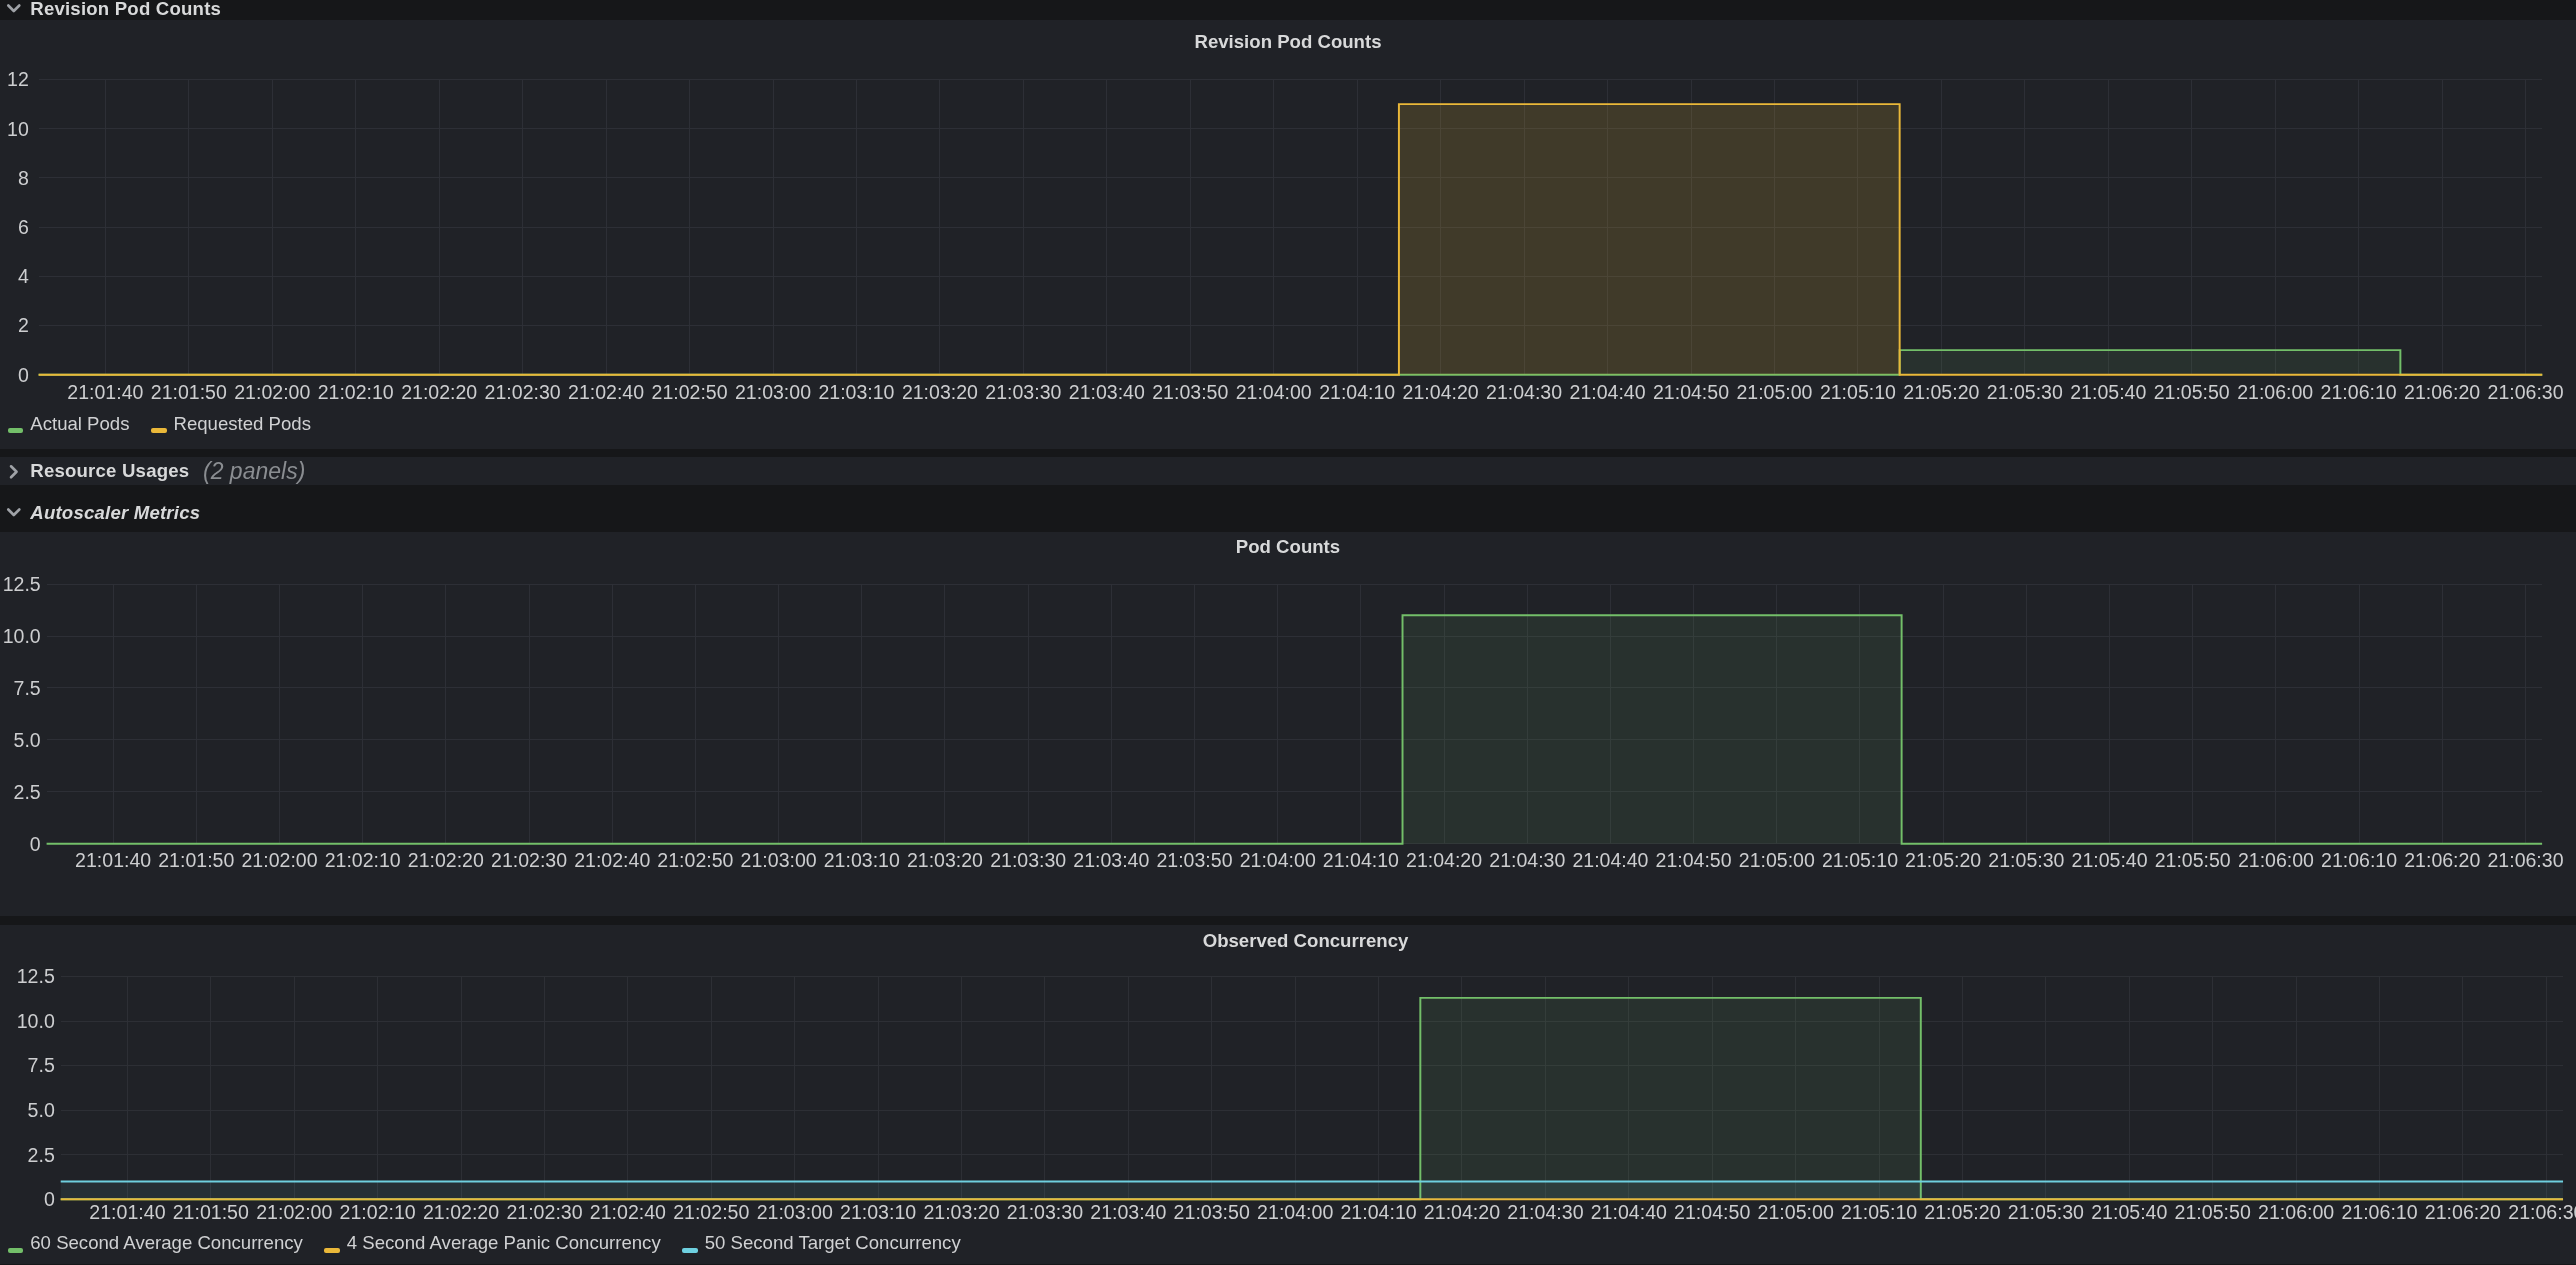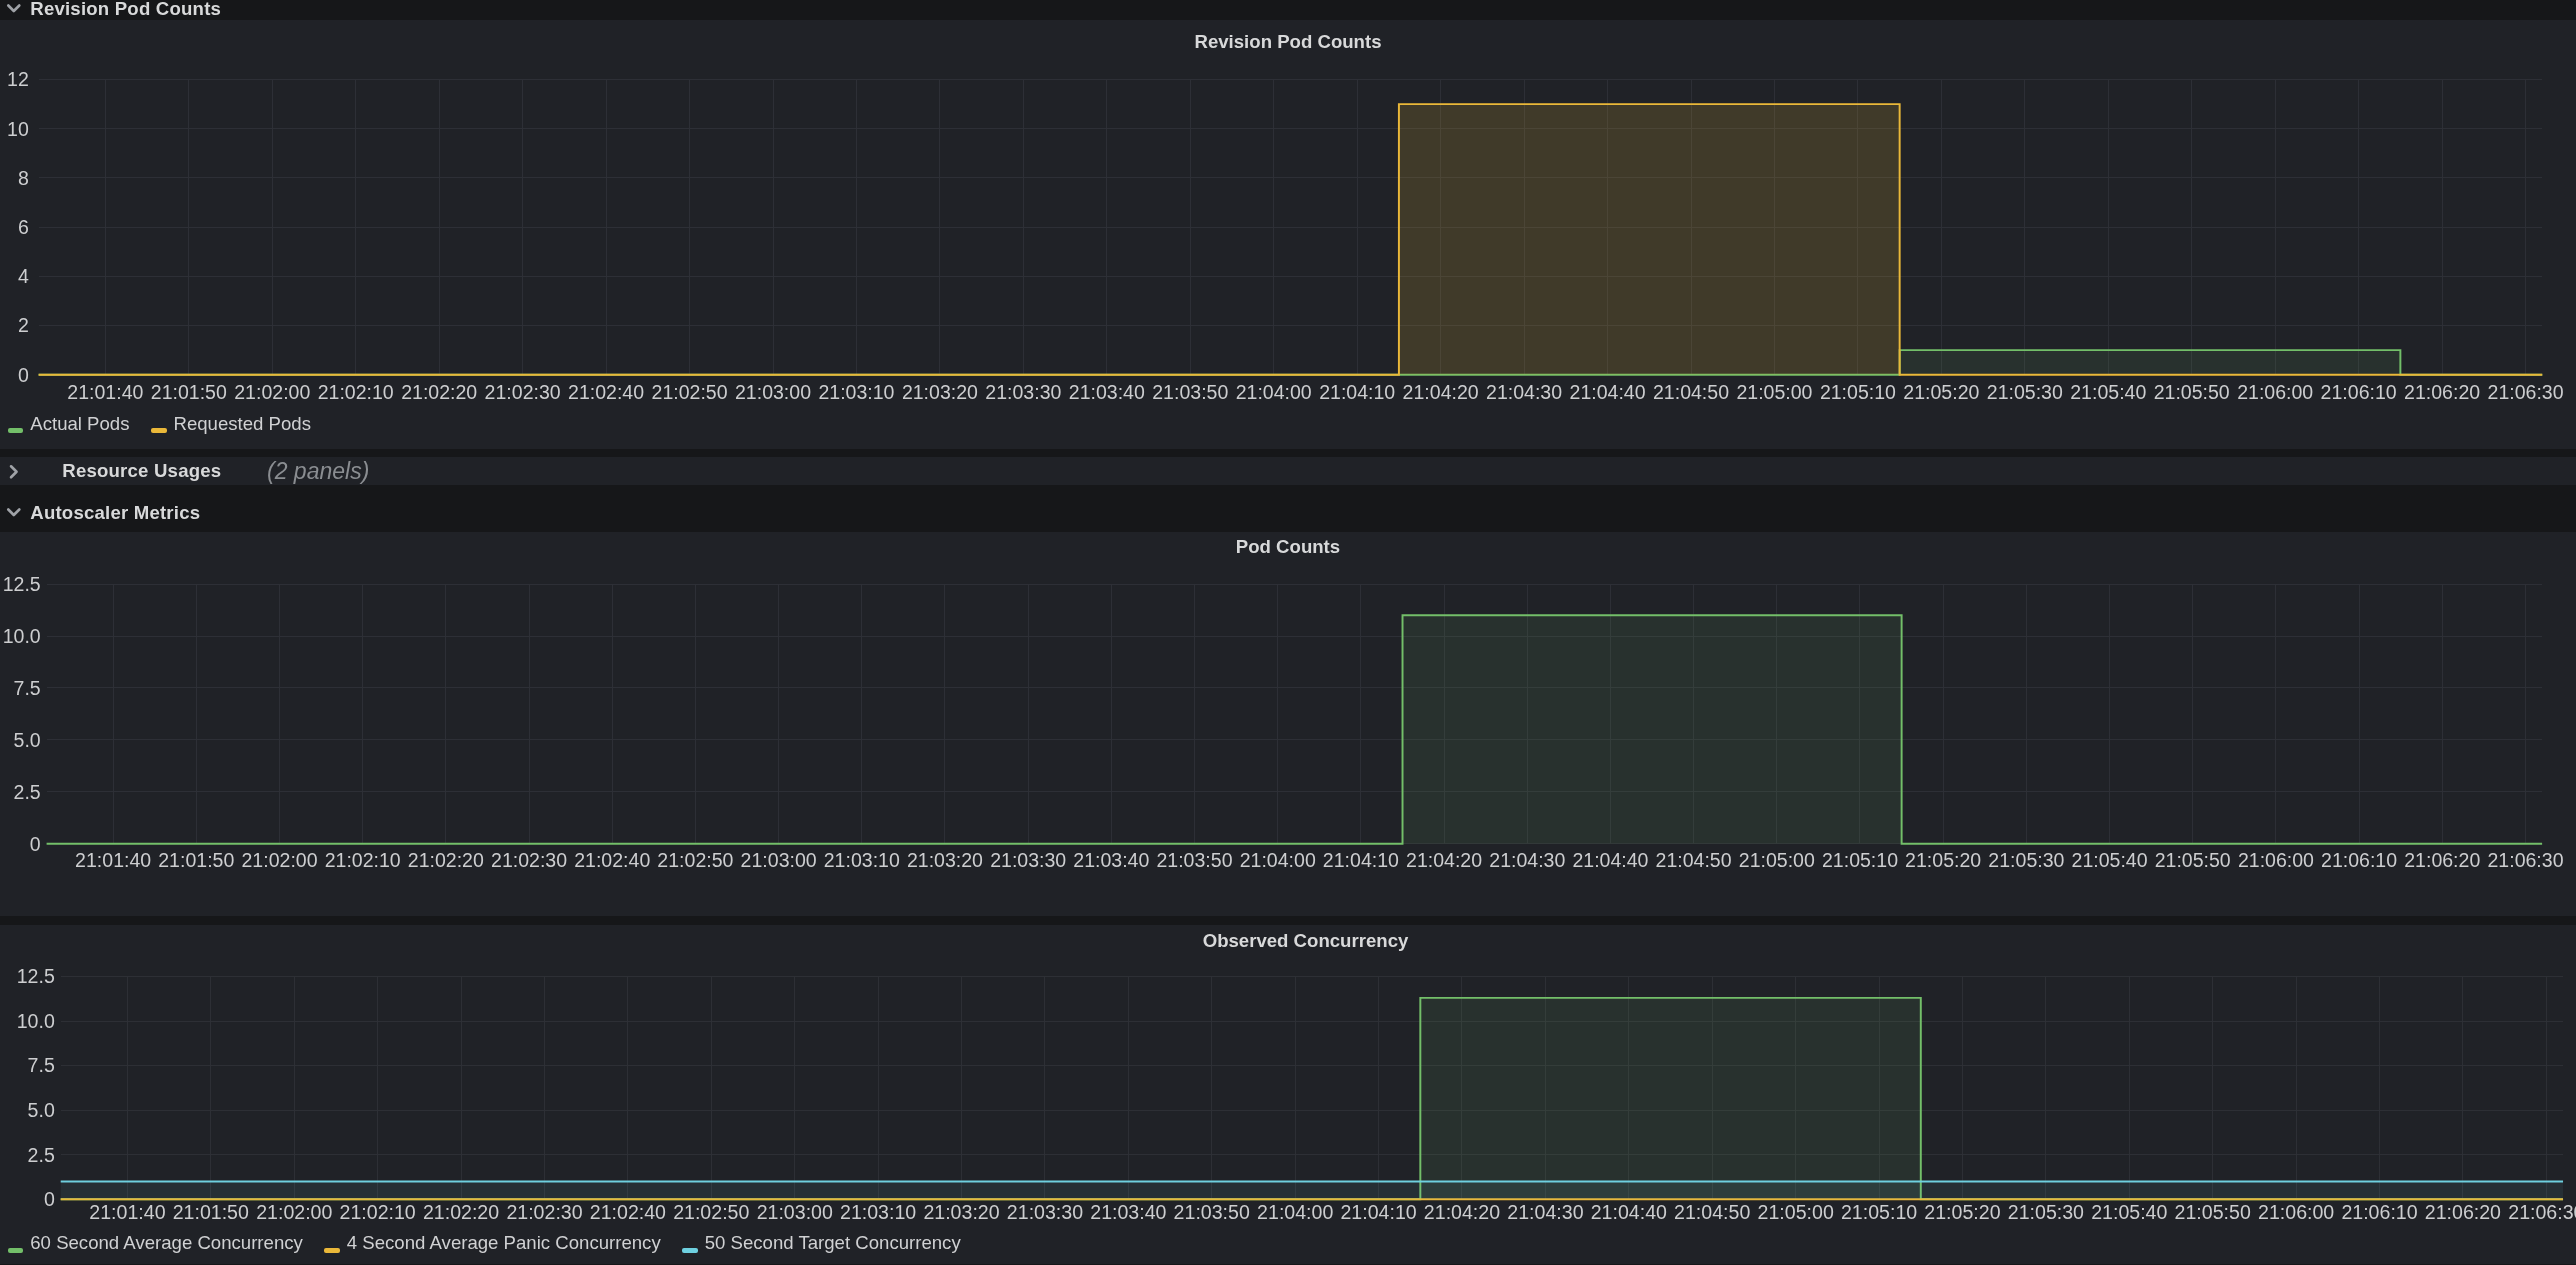--- a/index.html
+++ b/index.html
@@ -7,21 +7,21 @@
        -webkit-font-smoothing:antialiased;}
   .dash{width:2576px;height:1265px;position:relative;}
 
   
   .row-head{display:flex;align-items:center;height:28px;padding-left:4.9px;cursor:pointer;}
   .row-head .chev{display:flex;align-items:center;margin-right:7.8px;}
   .row-title{font-size:18.6px;font-weight:bold;color:#d8d9da;letter-spacing:0.2px;}
   .panels-count{font-size:23px;font-style:italic;color:#8a8d91;margin-left:13.7px;}
   .row-head--top{height:17.6px;overflow:hidden;}
   .row-collapsed{background:#202227;}
-  .row-open2{height:39px;}
+  .row-open2{height:39px;font-style:italic;}
 
   
   .panel{position:relative;width:2576px;background:#202227;overflow:hidden;}
   .panel-title{position:absolute;left:0;right:0;margin:0;text-align:center;
                font-size:18.6px;font-weight:600;color:#d8d9da;line-height:21.5px;cursor:pointer;}
   svg.plot{position:absolute;left:0;top:0;width:100%;height:100%;display:block;}
   svg text{font-family:"Liberation Sans",sans-serif;}
 
   
   .legend{position:absolute;left:7.8px;display:flex;align-items:center;gap:21.5px;height:19.6px;}
@@ -134,21 +134,21 @@
           <span class="dash" style="background: rgb(115, 191, 105);"></span>
           <span>Actual Pods</span>
         </div>
         <div class="legend-item">
           <span class="dash" style="background: rgb(234, 184, 57);"></span>
           <span>Requested Pods</span>
         </div>
       </div>
   </section>
 
-  <div class="row-head row-collapsed" style="margin-top:8.8px;gap:32px;">
+  <div class="row-head row-collapsed" style="margin-top:8.8px;">
     <span class="chev">
       <svg width="17.6" height="17.6" viewBox="0 0 16 16">
           <path d="M5.5 3 L10.5 8 L5.5 13" fill="none" stroke="#9fa2a7" stroke-width="2.4" stroke-linecap="round" stroke-linejoin="round"></path>
         </svg>
     </span>
     <span class="row-title">Resource Usages</span>
     <span class="panels-count">(2 panels)</span>
   </div>
 
   <div class="row-head row-open2" style="margin-top:7.8px;">

